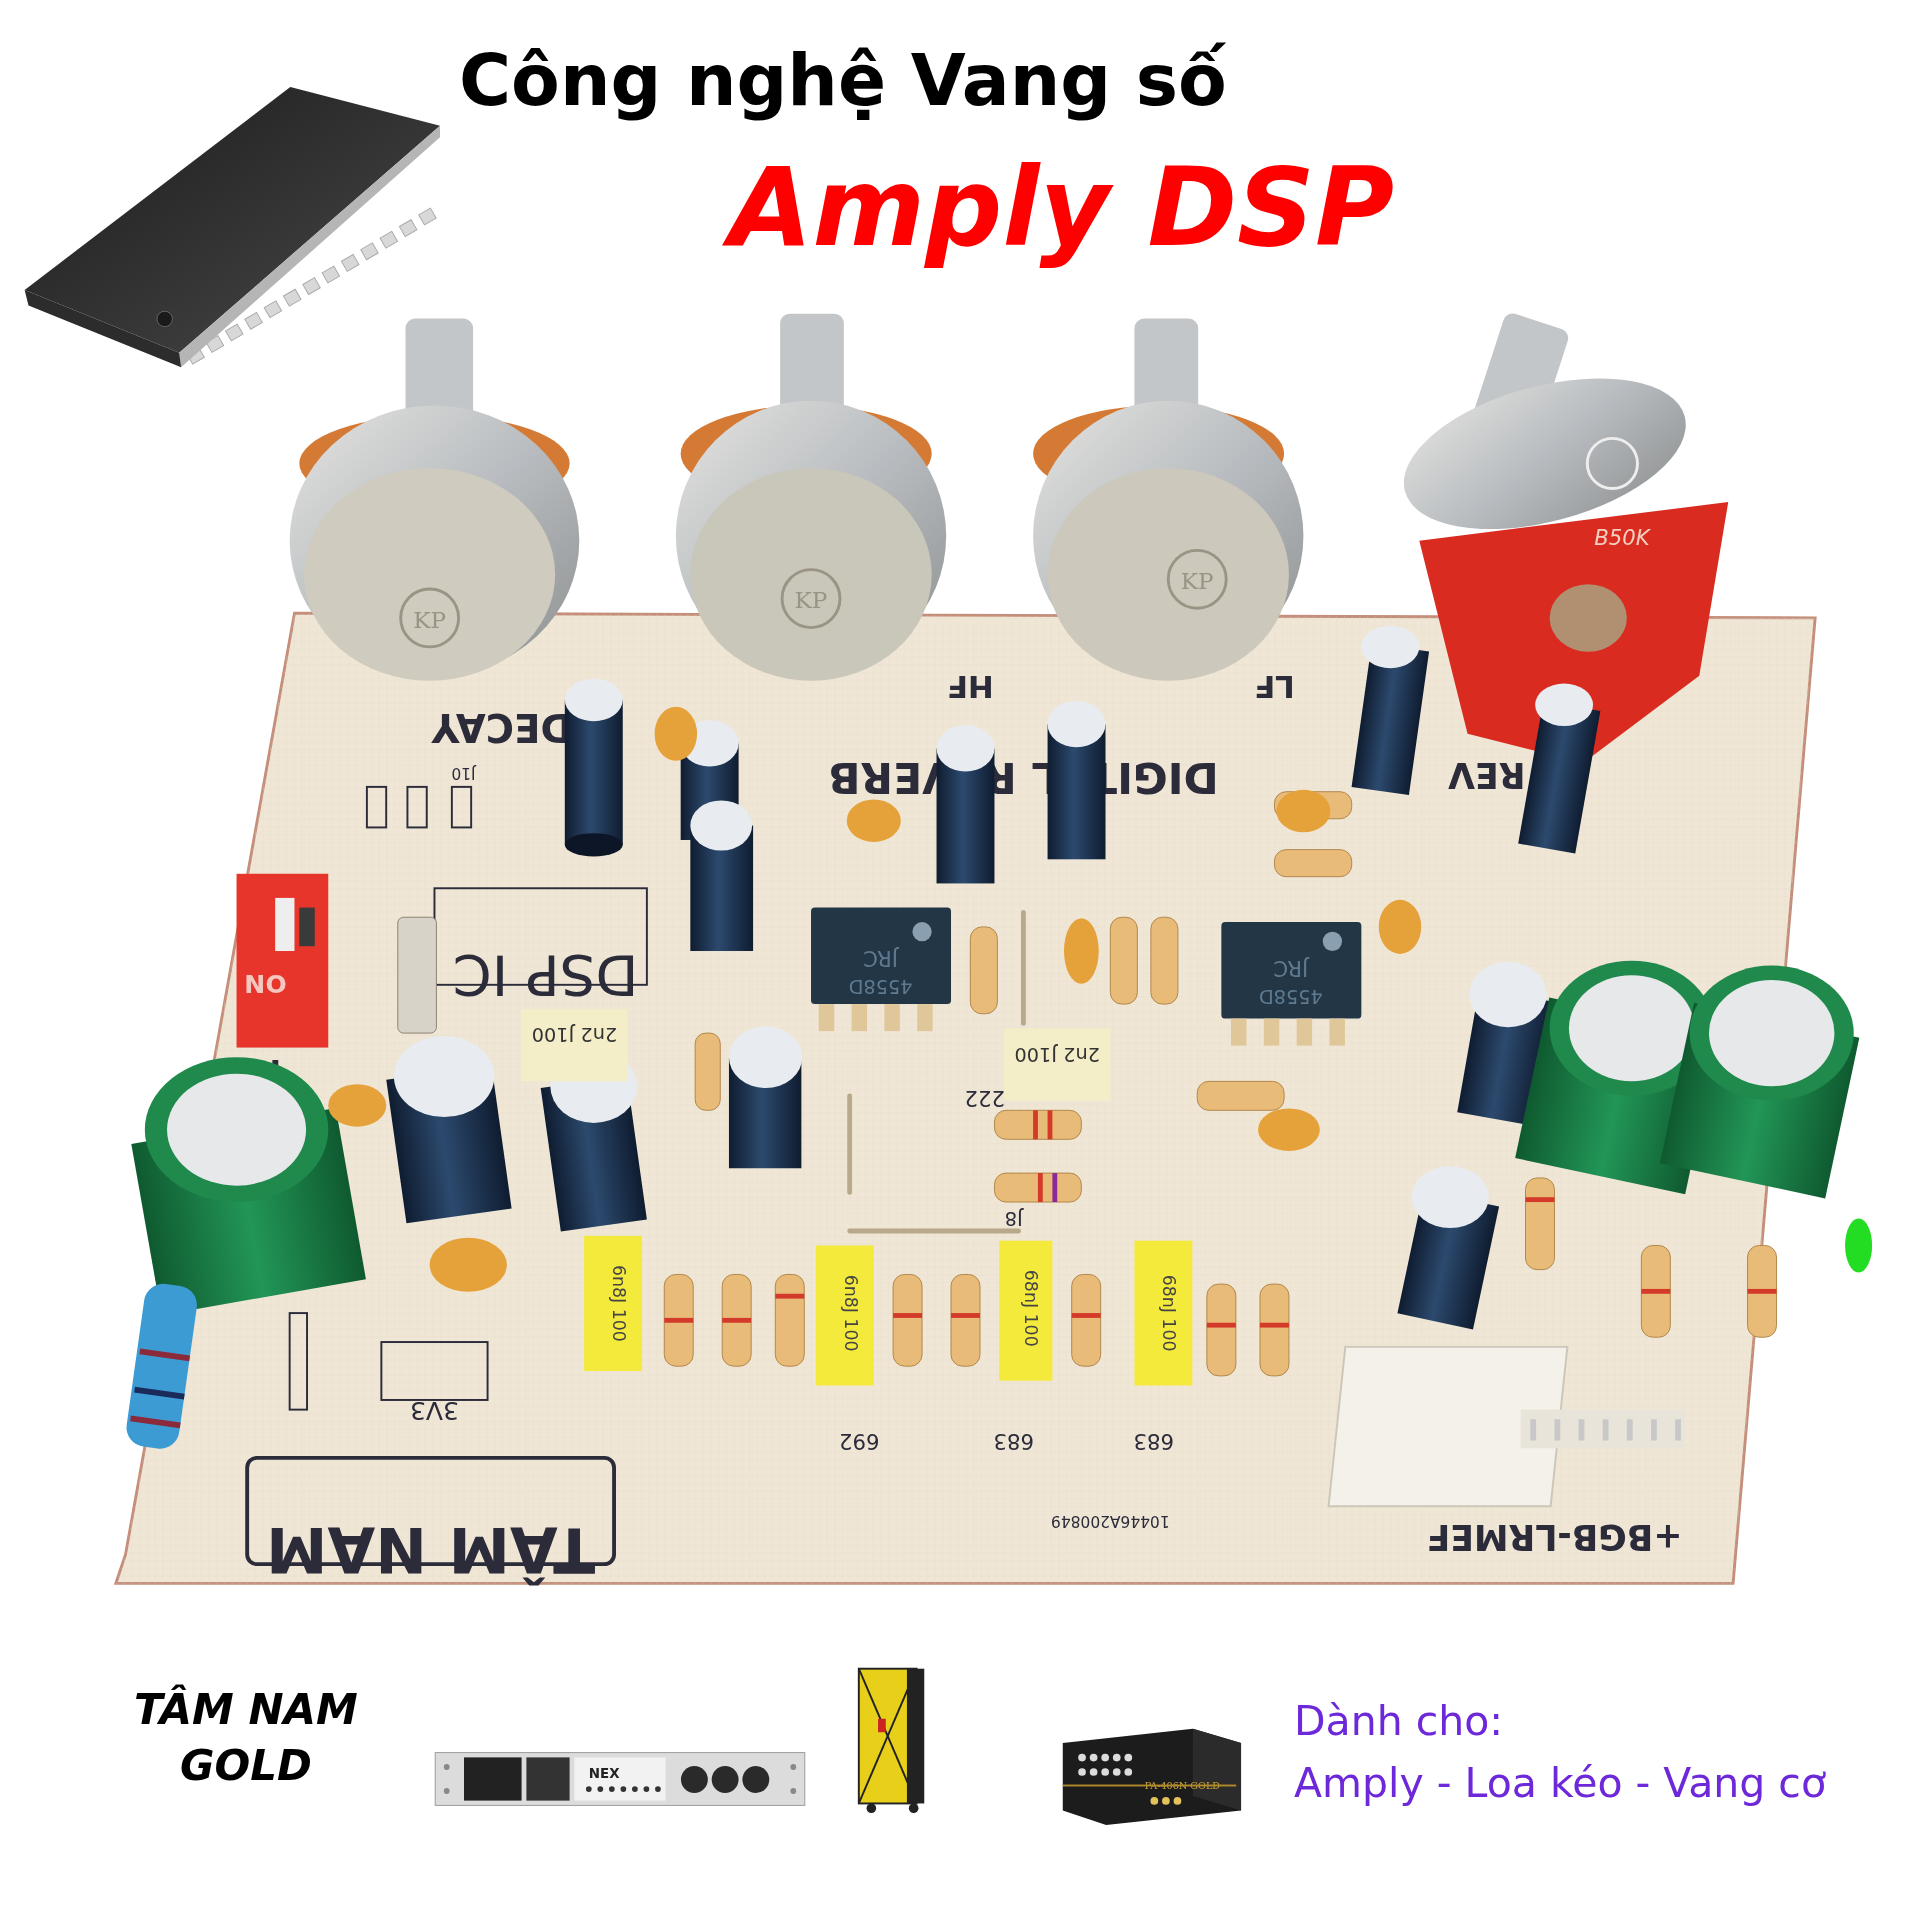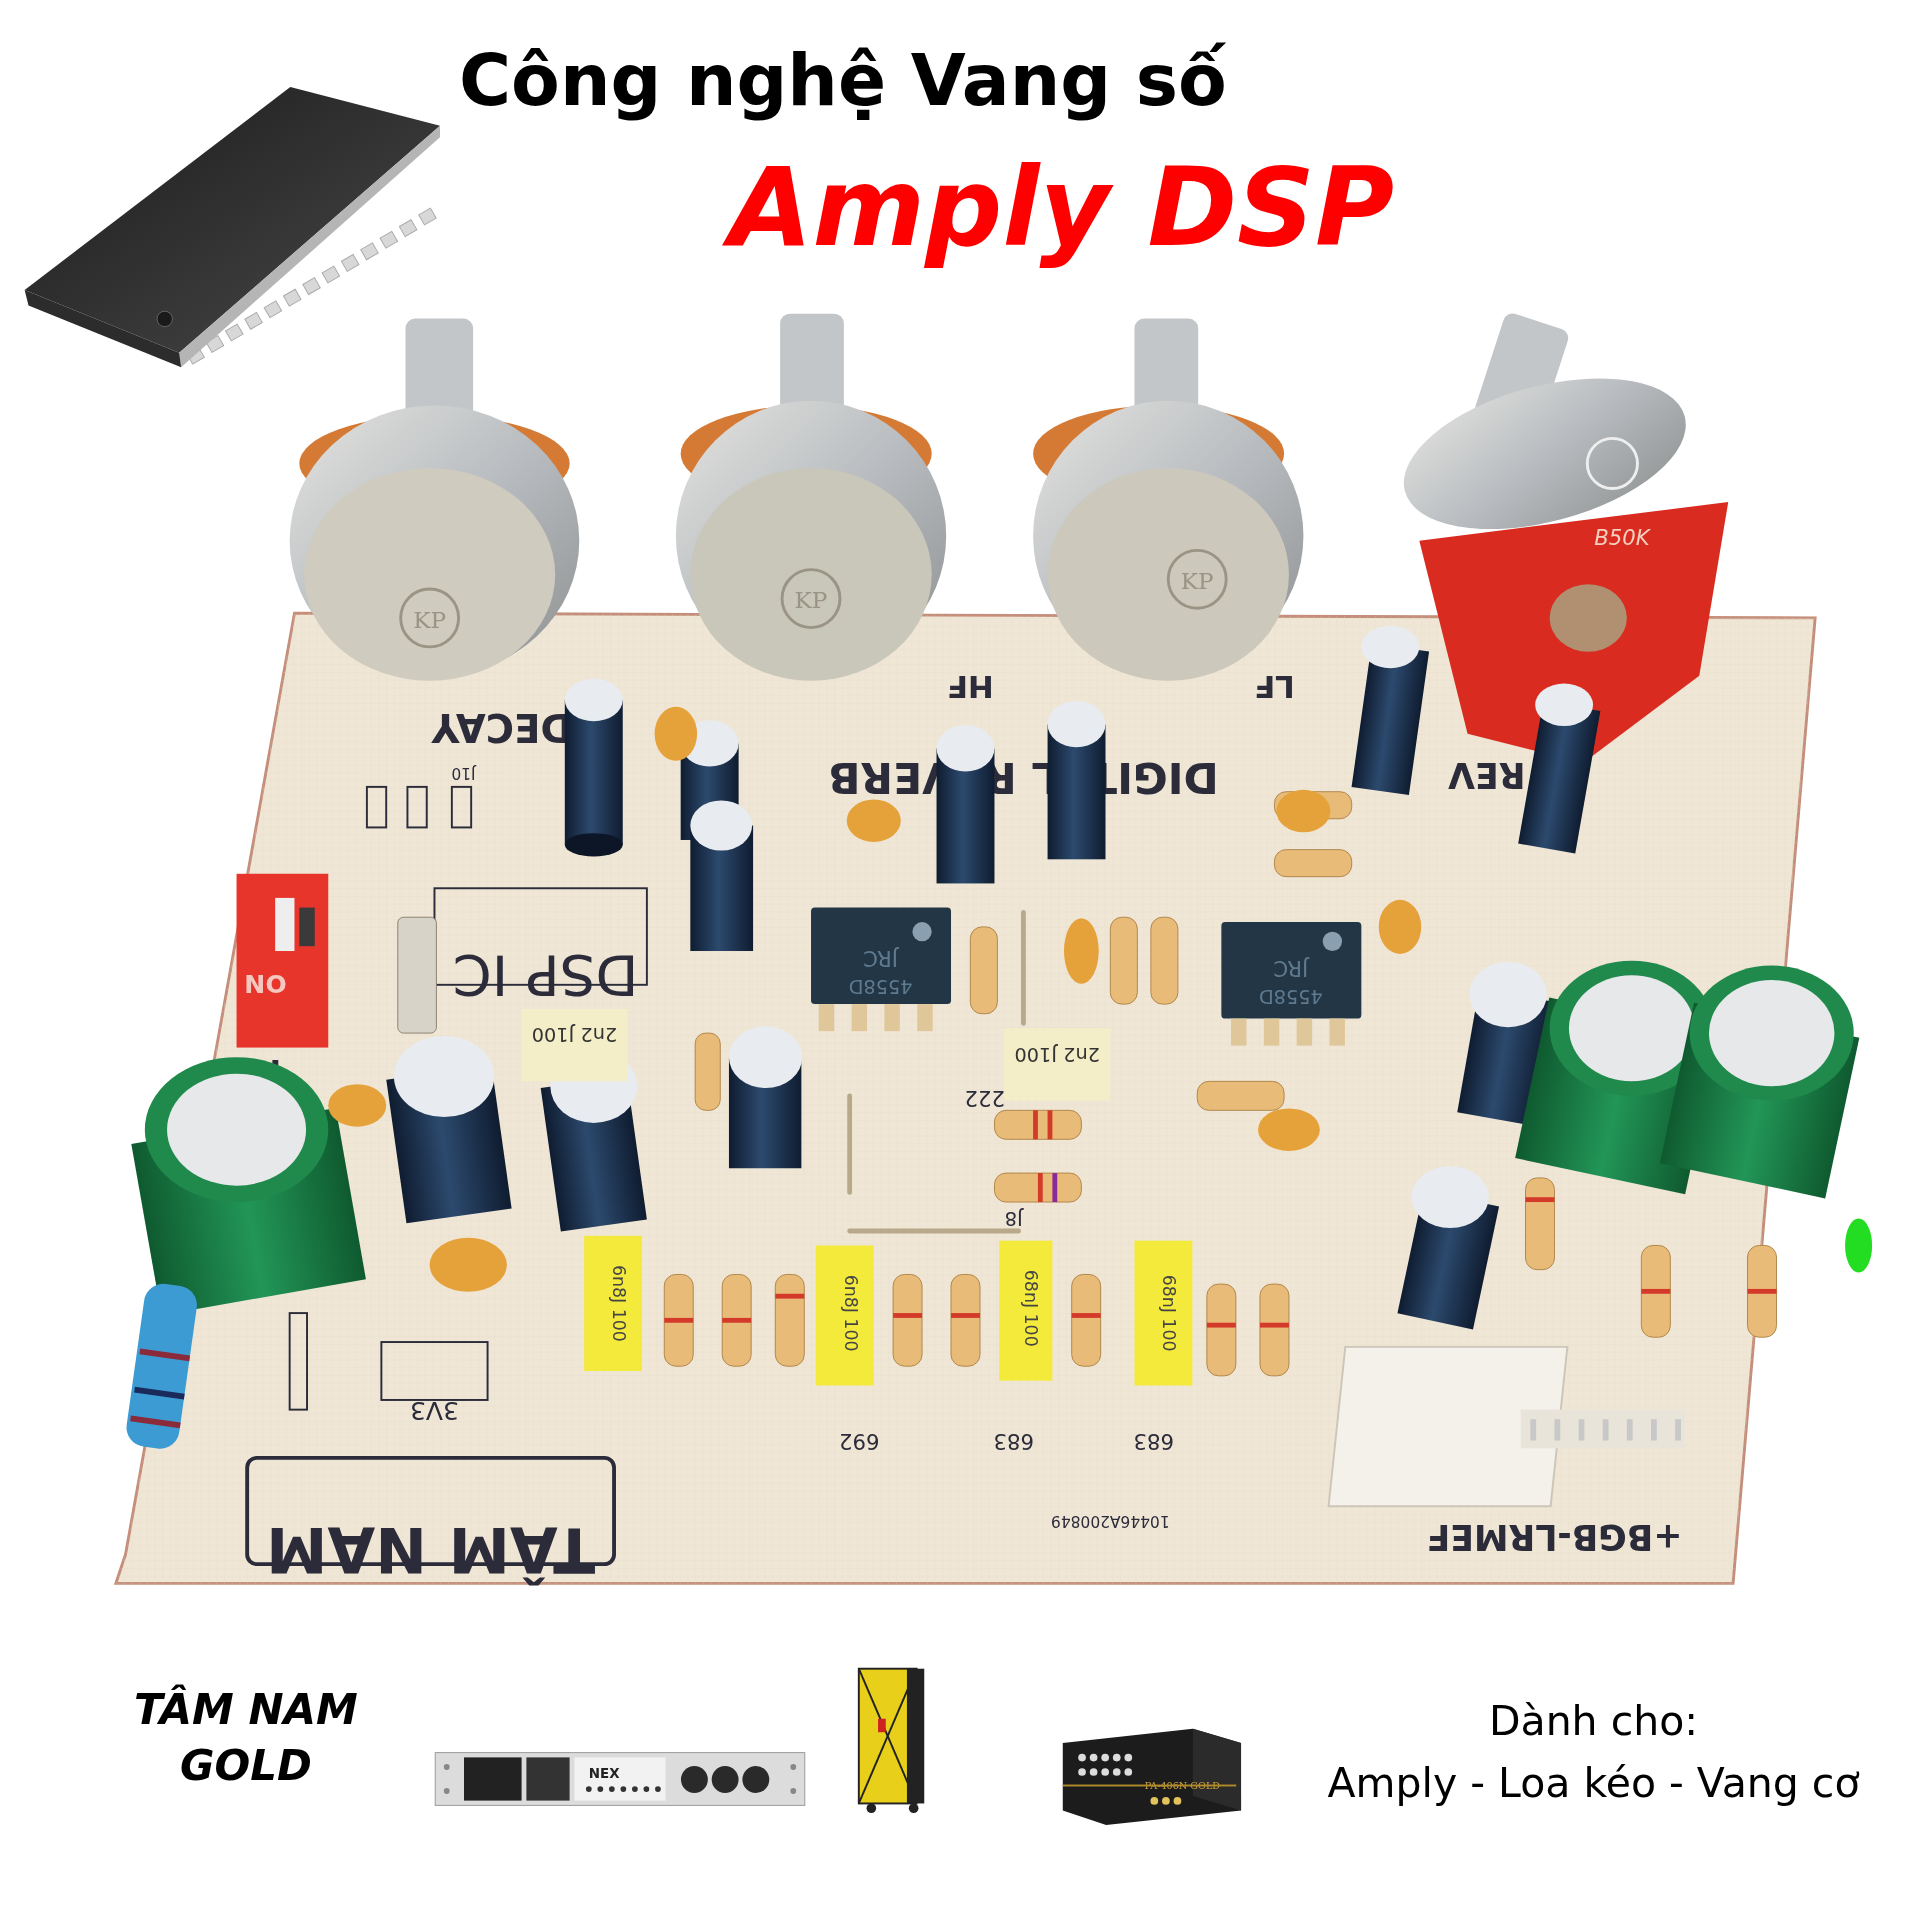--- a/index.html
+++ b/index.html
@@ -7,21 +7,21 @@
   .abs{position:absolute;}
   
   .title1{left:459px;top:29px;font-family:"DejaVu Sans",sans-serif;font-weight:bold;font-size:71px;color:#000;letter-spacing:0px;white-space:nowrap;margin-top:10px;}
   .title2{left:729px;top:145px;font-family:"DejaVu Sans",sans-serif;font-weight:bold;font-style:italic;font-size:108px;color:#ff0000;white-space:nowrap;}
   
   .chip{left:39px;top:97px;width:425px;height:290px;}
   
   .board{left:0;top:0;width:1931px;height:1931px;}
   
   .brand{left:106px;top:1682px;width:280px;text-align:center;font-family:"DejaVu Sans",sans-serif;font-weight:bold;font-style:italic;font-size:42px;line-height:56px;color:#000;}
-  .for-label{left:1294px;top:1690px;width:599px;text-align:center;font-family:"DejaVu Sans",sans-serif;font-size:41px;line-height:62px;color:#000000;}
+  .for-label{left:1294px;top:1690px;width:599px;text-align:left;font-family:"DejaVu Sans",sans-serif;font-size:41px;line-height:62px;color:#6d28d9;}
   .device{position:absolute;}
 </style>
 </head>
 <body>
 
 <div class="abs title1">Công nghệ Vang số</div>
 <div class="abs title2">Amply DSP</div>
 
 <svg class="abs chip" viewBox="0 0 440 300" width="425" height="290" style="left:14.5px;top:87px;">
   <defs>

